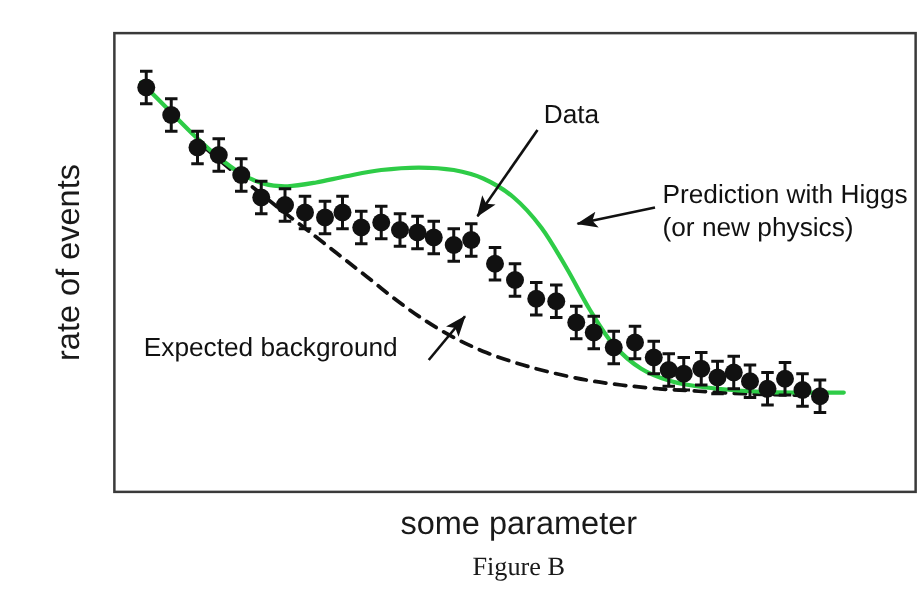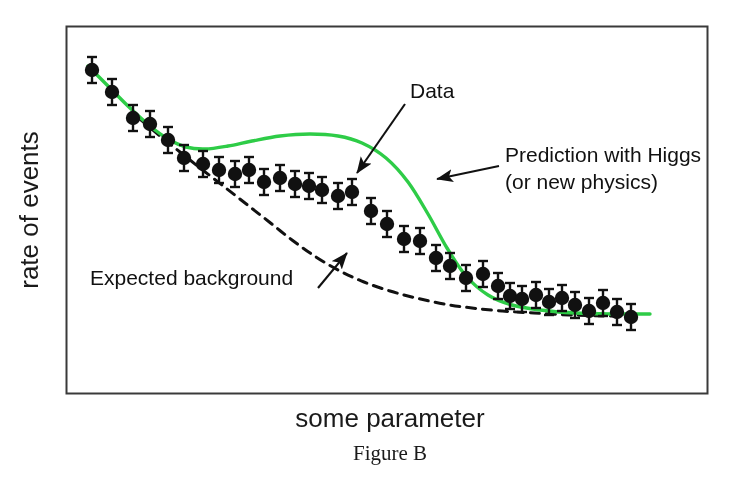--- a/index.html
+++ b/index.html
@@ -1,18 +1,18 @@
 <!DOCTYPE html>
 <html><head>
 <meta charset="utf-8">
 <style>
   html,body{margin:0;padding:0;}
   body{width:736px;height:479px;background:#ffffff;
        font-family:"Liberation Sans",sans-serif;overflow:hidden;}
-  #stage{position:relative;width:631px;height:479px;}
+  #stage{position:relative;width:631px;height:479px;padding-left:25px;}
   svg{display:block;}
   .axlabel{font-family:"Liberation Sans",sans-serif;fill:#1a1a1a;}
   .annot{font-family:"Liberation Sans",sans-serif;fill:#111111;}
   .caption{font-family:"Liberation Serif",serif;fill:#1a1a1a;}
 </style>
 </head>
 <body>
 
 <div id="stage">
 

